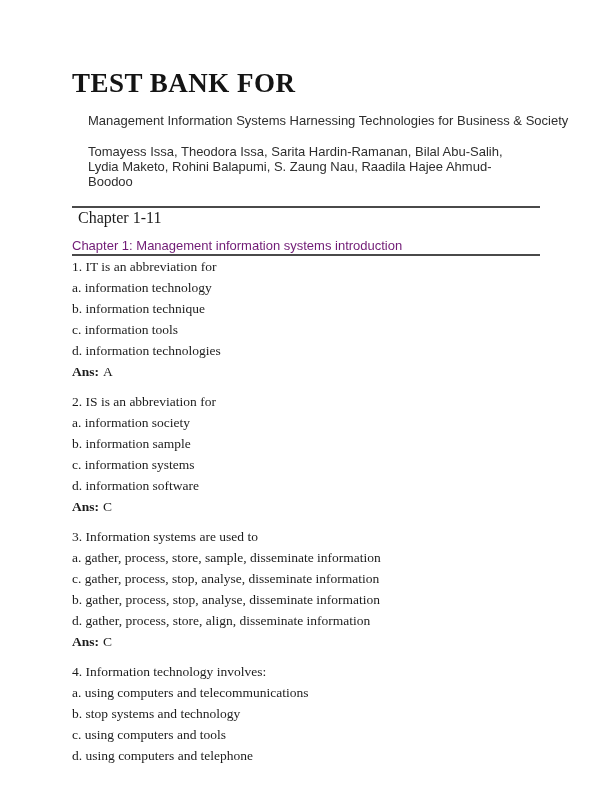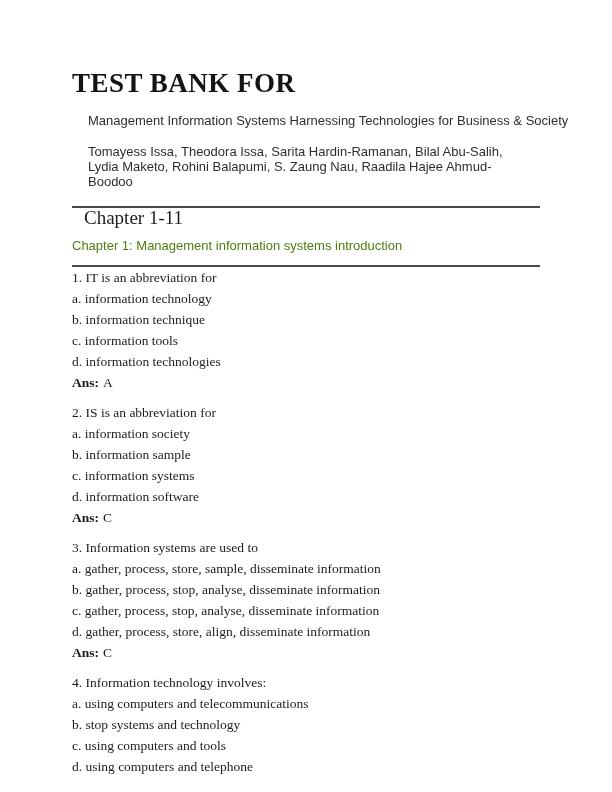--- a/index.html
+++ b/index.html
@@ -30,34 +30,34 @@
     margin: 16px;
     color: #2e2e2e;
   }
   .subtitle { white-space: nowrap; }
   .header-block {
     border-bottom: 2px solid #4a4a4a;
     padding-bottom: 1px;
   }
   .chapter-range {
     font-family: "Liberation Serif", serif;
-    font-size: 19px;
+    font-size: 16px;
     line-height: 14px;
-    margin: 3px 0 0 12px;
+    margin: 3px 0 0 6px;
     color: #1c1c1c;
   }
   .section-heading {
     font-family: "Liberation Sans", sans-serif;
     font-weight: 400;
     font-size: 13px;
     line-height: 15px;
     margin: 13px 0 0 0;
-    padding-bottom: 12px;
+    padding-bottom: 1px;
     border-bottom: 2px solid #4a4a4a;
-    color: #4d7c0f;
+    color: #701a75;
   }
   .questions { margin-top: 4px; }
   .question { margin: 0 0 16px 0; }
   .question p {
     font-size: 13.5px;
     line-height: 14px;
     margin: 0 0 7px 0;
     color: #1c1c1c;
   }
   .answer strong { font-weight: 700; margin-right: 4px; }
@@ -92,22 +92,22 @@
       <p class="option">a. information society</p>
       <p class="option">b. information sample</p>
       <p class="option">c. information systems</p>
       <p class="option">d. information software</p>
       <p class="answer"><strong>Ans:</strong><span>C</span></p>
     </section>
 
     <section class="question">
       <p class="prompt">3. Information systems are used to</p>
       <p class="option">a. gather, process, store, sample, disseminate information</p>
+      <p class="option">c. gather, process, stop, analyse, disseminate information</p>
       <p class="option">b. gather, process, stop, analyse, disseminate information</p>
-      <p class="option">c. gather, process, stop, analyse, disseminate information</p>
       <p class="option">d. gather, process, store, align, disseminate information</p>
       <p class="answer"><strong>Ans:</strong><span>C</span></p>
     </section>
 
     <section class="question">
       <p class="prompt">4. Information technology involves:</p>
       <p class="option">a. using computers and telecommunications</p>
       <p class="option">b. stop systems and technology</p>
       <p class="option">c. using computers and tools</p>
       <p class="option">d. using computers and telephone</p>

